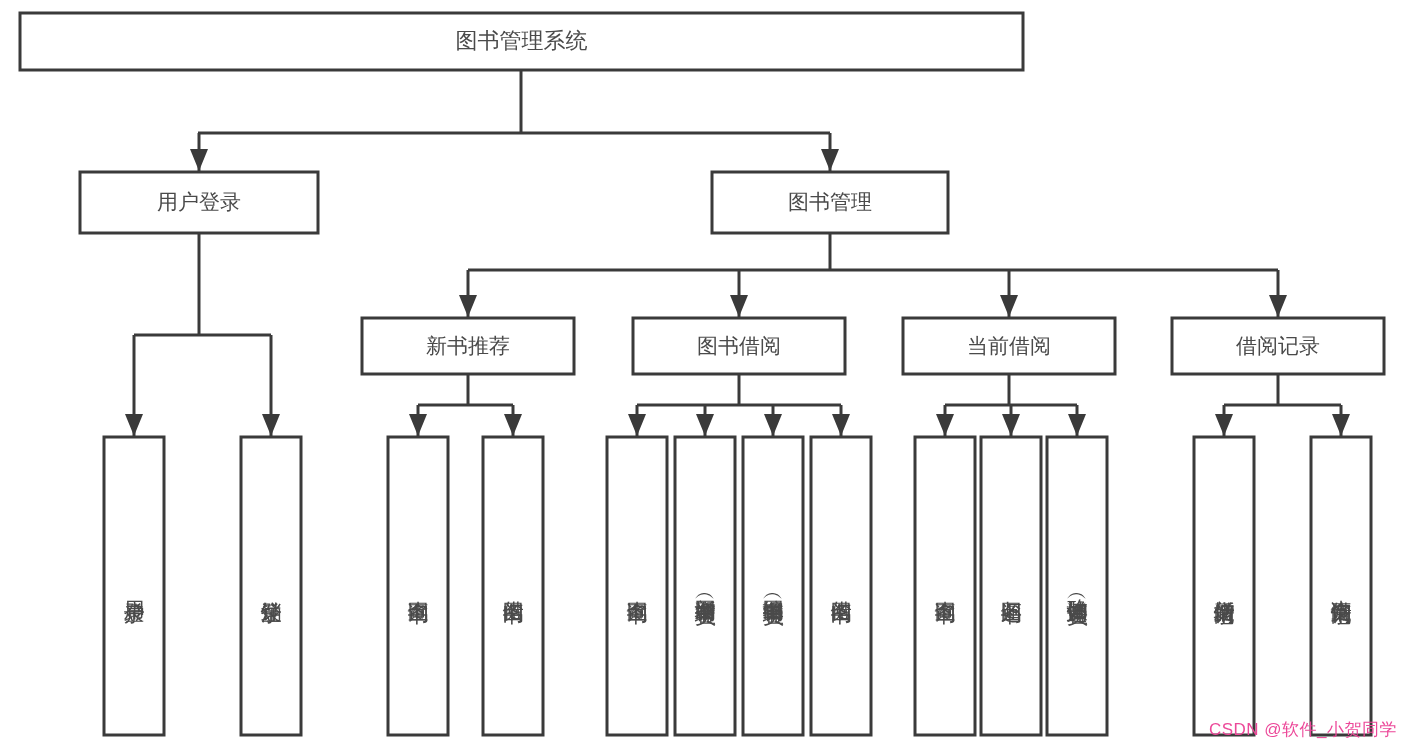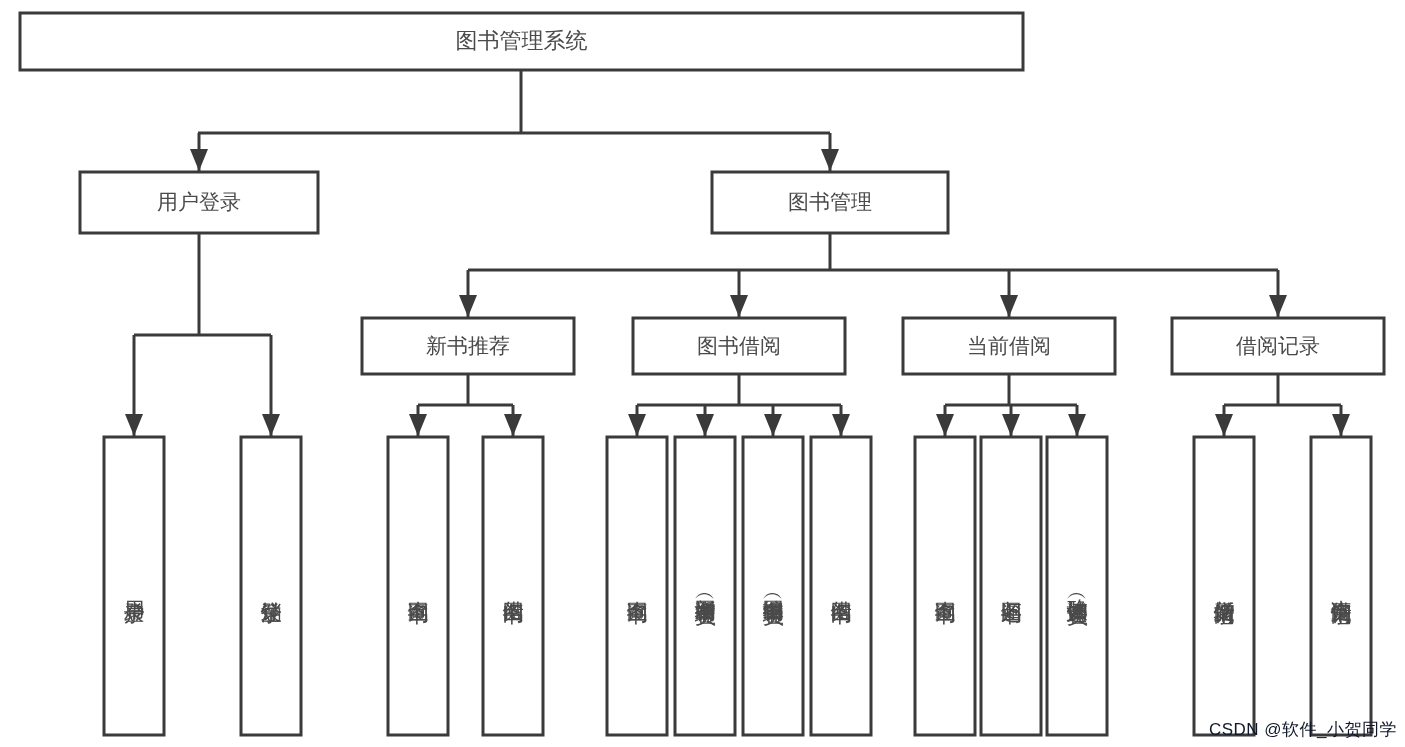--- a/index.html
+++ b/index.html
@@ -74,21 +74,21 @@
     color: #4a4a4a;
     letter-spacing: 1px;
     white-space: nowrap;
   }
   .watermark {
     position: absolute;
     right: 8px;
     bottom: 6px;
     font-family: "Liberation Sans", "DejaVu Sans", sans-serif;
     font-size: 17px;
-    color: #0f172a;
+    color: #ec4899;
     letter-spacing: 0.5px;
     user-select: none;
     pointer-events: none;
   }
 </style>
 </head>
 <body>
 
 <div id="diagram-root">
 

